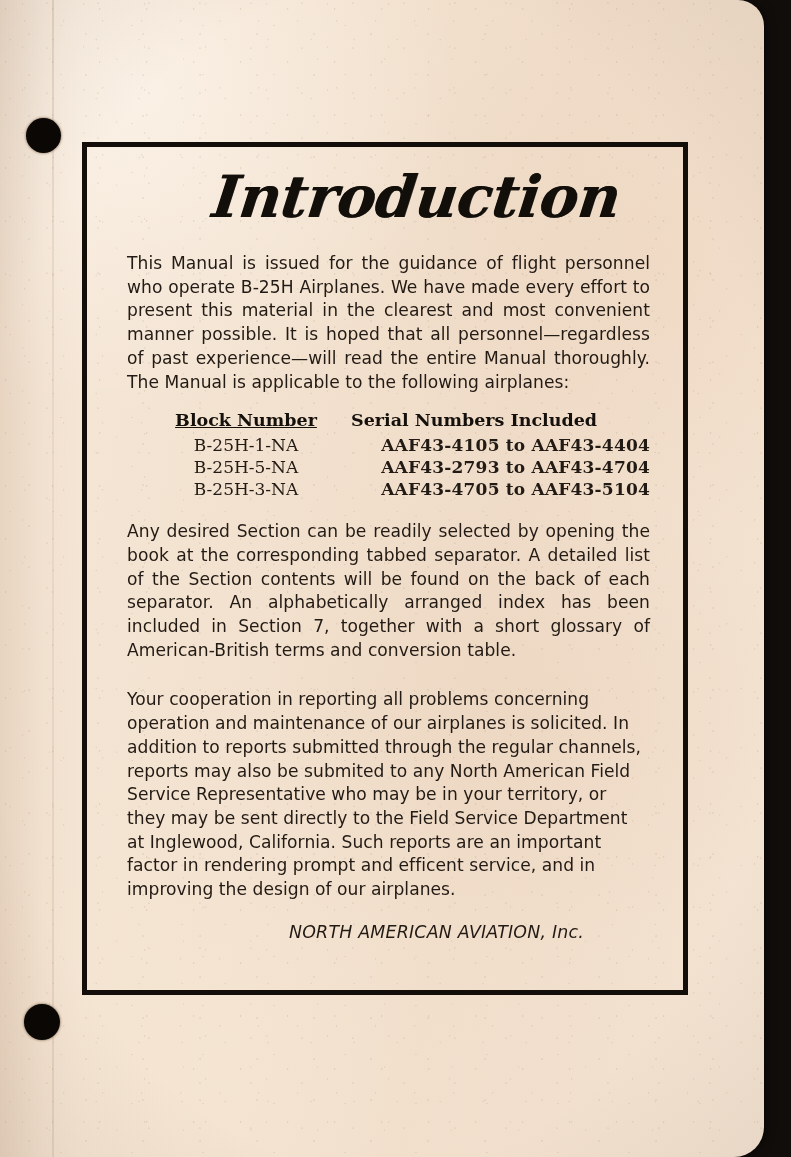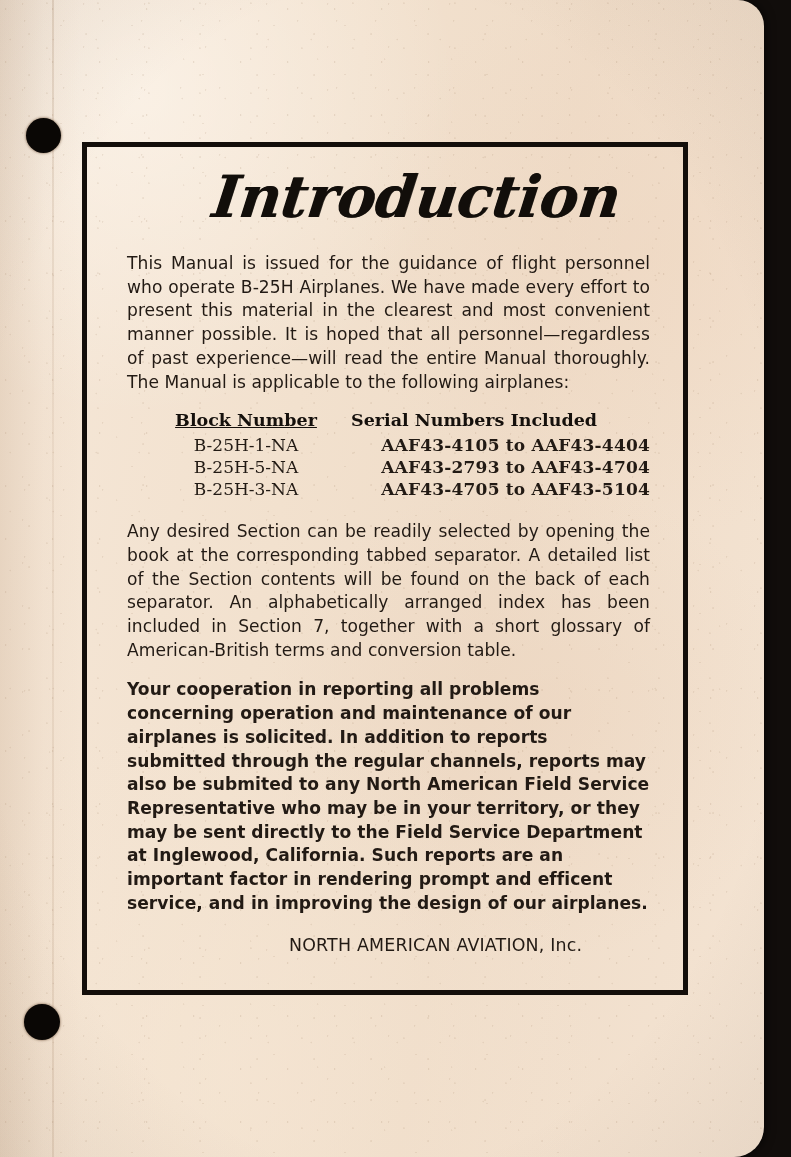--- a/index.html
+++ b/index.html
@@ -131,21 +131,21 @@
   .para {
     font-family: "DejaVu Sans", "Liberation Sans", sans-serif;
     font-size: 17.1px;
     line-height: 23.7px;
     text-align: justify;
     text-justify: inter-word;
     margin: 0;
     color: #241c16;
     letter-spacing: 0.05px;
   }
-  .para + .para { margin-top: 16px; font-weight: bold; }
+  .para + .para { margin-top: 26px; }
   .para:last-of-type { text-align: left; }
 
   .para-tight { text-align: justify; }
 
   
   #airplane-table {
     width: 100%;
     border-collapse: collapse;
     margin: 16px 0 20px 0;
     font-family: "DejaVu Serif", "Liberation Serif", serif;
@@ -174,20 +174,21 @@
     margin-top: 18px;
     padding-left: 162px;
     font-family: "DejaVu Sans", "Liberation Sans", sans-serif;
     color: #241c16;
   }
   #sig-company {
     font-size: 17.4px;
     line-height: 25px;
     letter-spacing: 0.2px;
     white-space: nowrap;
+    font-style: italic;
   }
   #sig-department {
     font-size: 17.4px;
     line-height: 25px;
   }
 
   
   #content, #frame {
     filter: contrast(1.02);
   }

